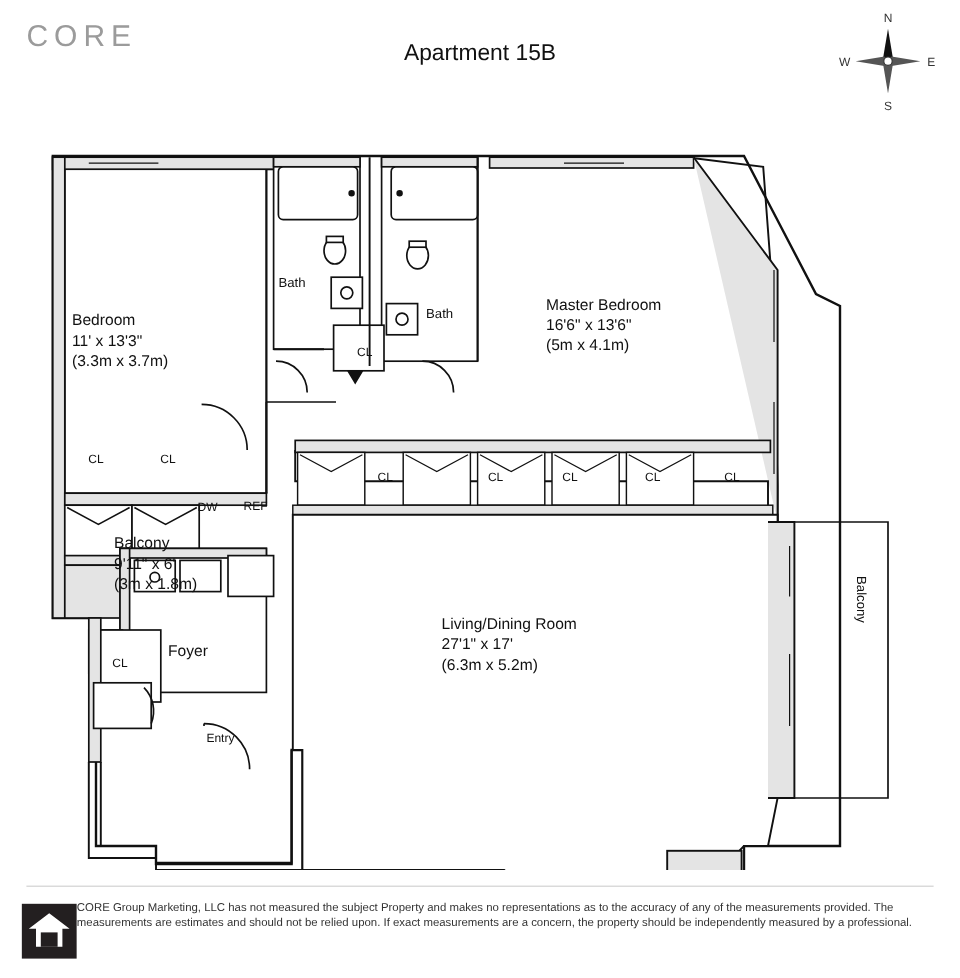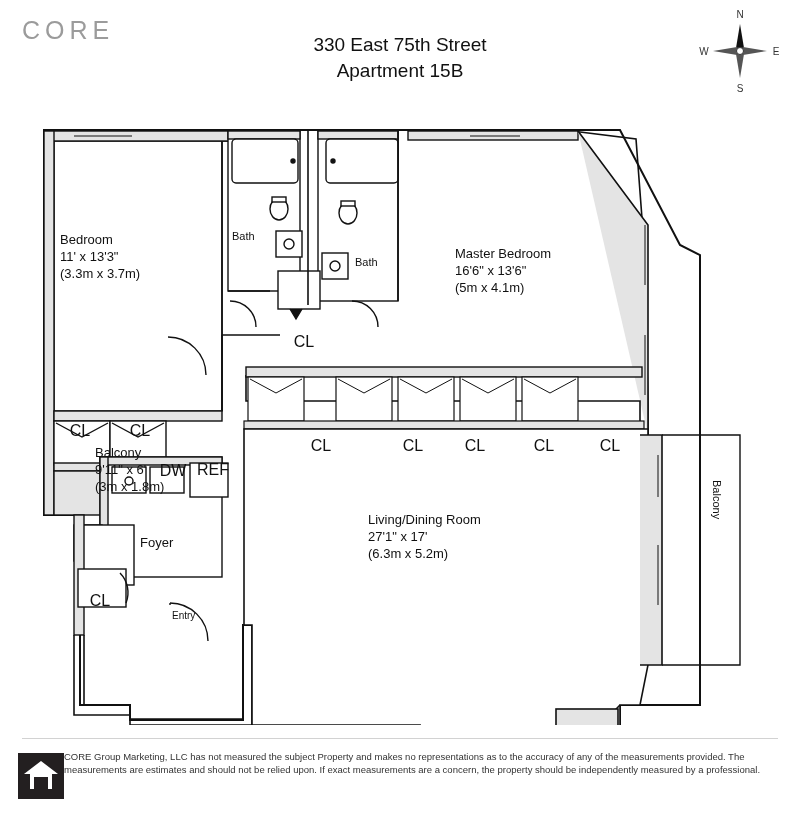--- a/index.html
+++ b/index.html
@@ -24,35 +24,34 @@
   .compass text{font-family:"Liberation Sans", sans-serif;font-size:10px;fill:#333;}
 
   #plan{position:absolute;left:0;top:105px;width:800px;height:620px;}
 
   .rmlabel{position:absolute;text-align:left;font-size:13px;line-height:17px;color:#111;}
   .rmlabel .nm{display:block;}
   .rmlabel .d1{display:block;}
   .rmlabel .d2{display:block;}
   .small{font-size:11px;}
   .tiny{font-size:10px;}
-  .cl{position:absolute;font-size:16px;color:#111;text-align:center;margin-top:44px;}
+  .cl{position:absolute;font-size:10px;color:#111;text-align:center;}
   .vert{position:absolute;font-size:11px;color:#111;writing-mode:vertical-rl;text-orientation:mixed;}
 
   .footer{position:absolute;left:0;top:745px;width:800px;}
   .fhouse{position:absolute;left:18px;top:8px;width:46px;height:46px;}
   .ftext{position:absolute;left:64px;top:6px;width:712px;font-size:9.5px;line-height:12.5px;color:#333;}
   .rule{position:absolute;left:22px;top:738px;width:756px;height:1px;background:#d2d2d2;}
 </style>
 </head>
 <body>
 
 <div class="logo">CORE</div>
 
 <div class="title">
-  <span>330 East 75th Street</span>
   <span class="l2">Apartment 15B</span>
 </div>
 
 <svg class="compass" viewBox="0 0 90 90">
   <polygon points="45,18 49,42 45,46 41,42" fill="#111"></polygon>
   <polygon points="45,72 49,48 45,44 41,48" fill="#555"></polygon>
   <polygon points="18,45 42,41 46,45 42,49" fill="#555"></polygon>
   <polygon points="72,45 48,41 44,45 48,49" fill="#555"></polygon>
   <circle cx="45" cy="45" r="3.5" fill="#fff" stroke="#333" stroke-width="1"></circle>
   <text x="45" y="12" text-anchor="middle">N</text>
@@ -197,21 +196,21 @@
     <line x1="658" y1="350" x2="658" y2="392" stroke="#111" stroke-width="1"></line>
     <line x1="658" y1="440" x2="658" y2="500" stroke="#111" stroke-width="1"></line>
   </g>
 
   <g stroke="#111" stroke-width="1.4" fill="none">
     <path d="M662,330 L740,330 L740,560 L662,560"></path>
   </g>
 </svg>
 </div>
 
-<div class="rmlabel" style="left:60px;top:231px;width:150px;">
+<div class="rmlabel" style="left:60px;top:258px;width:150px;">
   <span class="nm">Bedroom</span>
   <span class="d1">11' x 13'3"</span>
   <span class="d2">(3.3m x 3.7m)</span>
 </div>
 
 <div class="rmlabel" style="left:455px;top:245px;width:170px;">
   <span class="nm">Master Bedroom</span>
   <span class="d1">16'6" x 13'6"</span>
   <span class="d2">(5m x 4.1m)</span>
 </div>

